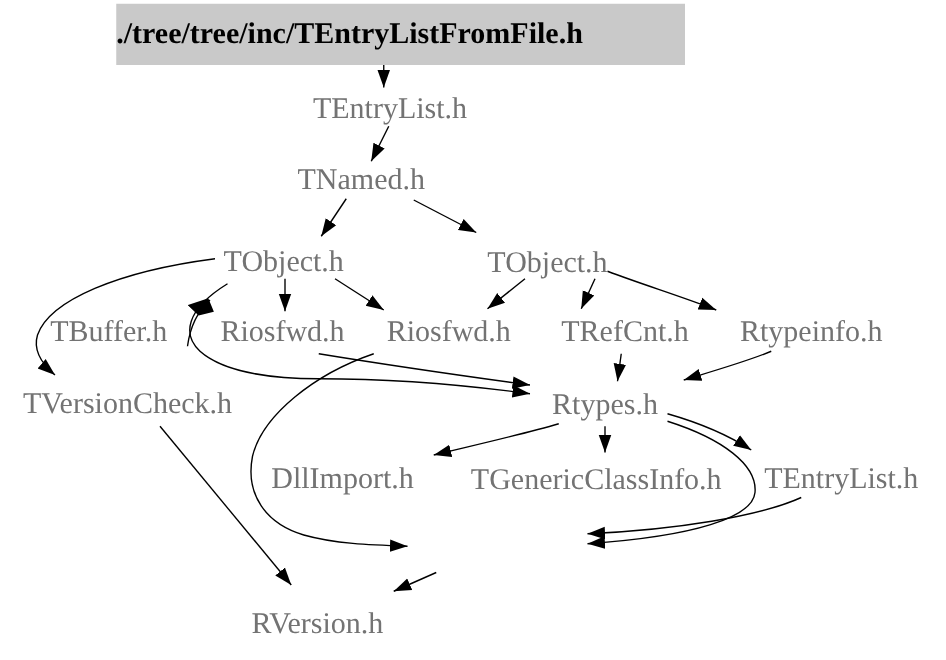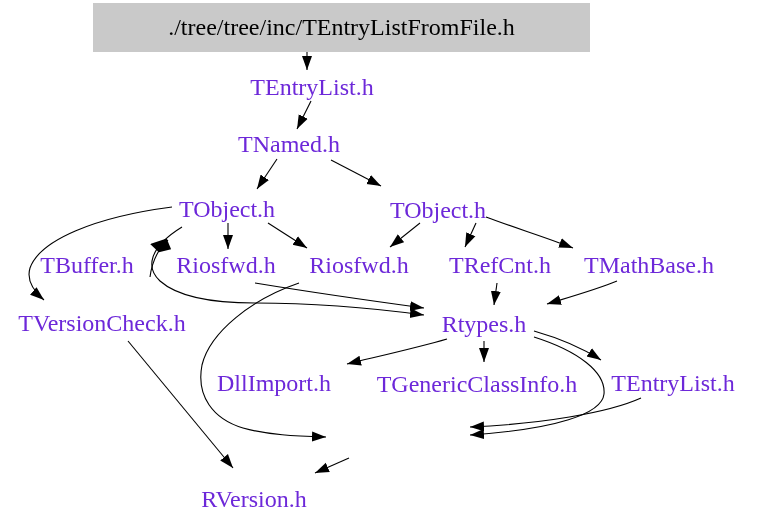--- a/index.html
+++ b/index.html
@@ -10,34 +10,35 @@
     font-family:"Liberation Serif","DejaVu Serif",serif;
     overflow:hidden;
   }
   #edges{position:absolute;left:0;top:0;width:757px;height:528px;}
   .edge{fill:none;stroke:#000;stroke-width:1.1px;}
   .node{
     position:absolute;
     transform:translate(-50%,-50%);
     white-space:nowrap;
     font-size:24px;
-    color:#6d28d9;
+    color:#737373;
     line-height:1.05;
     z-index:2;
   }
   .root-node{
     position:absolute;
     left:93px;top:3px;
-    width:497px;height:49px;
+    width:455px;height:49px;
     background:#c9c9c9;
-    text-align:center;
+    text-align:left;
     line-height:49px;
     font-size:24px;
     white-space:nowrap;
     z-index:2;
+    font-weight:bold;
   }
 </style>
 </head>
 <body>
 
 <div id="canvas">
 
   <svg id="edges" xmlns="http://www.w3.org/2000/svg">
     <defs>
       <marker id="arw" markerUnits="userSpaceOnUse" markerWidth="16" markerHeight="12" refX="14" refY="6" orient="auto">
@@ -75,21 +76,21 @@
   <div class="root-node">./tree/tree/inc/TEntryListFromFile.h</div>
 
   <div class="node" style="left:312px;top:88px">TEntryList.h</div>
   <div class="node" style="left:289px;top:145px">TNamed.h</div>
   <div class="node" style="left:227px;top:210px">TObject.h</div>
   <div class="node" style="left:438px;top:211px">TObject.h</div>
   <div class="node" style="left:87px;top:266px">TBuffer.h</div>
   <div class="node" style="left:226px;top:266px">Riosfwd.h</div>
   <div class="node" style="left:359px;top:266px">Riosfwd.h</div>
   <div class="node" style="left:500px;top:266px">TRefCnt.h</div>
-  <div class="node" style="left:649px;top:266px">TMathBase.h</div>
+  <div class="node" style="left:649px;top:266px">Rtypeinfo.h</div>
   <div class="node" style="left:102px;top:324px">TVersionCheck.h</div>
   <div class="node" style="left:484px;top:325px">Rtypes.h</div>
   <div class="node" style="left:274px;top:384px">DllImport.h</div>
   <div class="node" style="left:477px;top:385px">TGenericClassInfo.h</div>
   <div class="node" style="left:673px;top:384px">TEntryList.h</div>
   <div class="node" style="left:254px;top:500px">RVersion.h</div>
 
 </div>
 
 </body></html>

